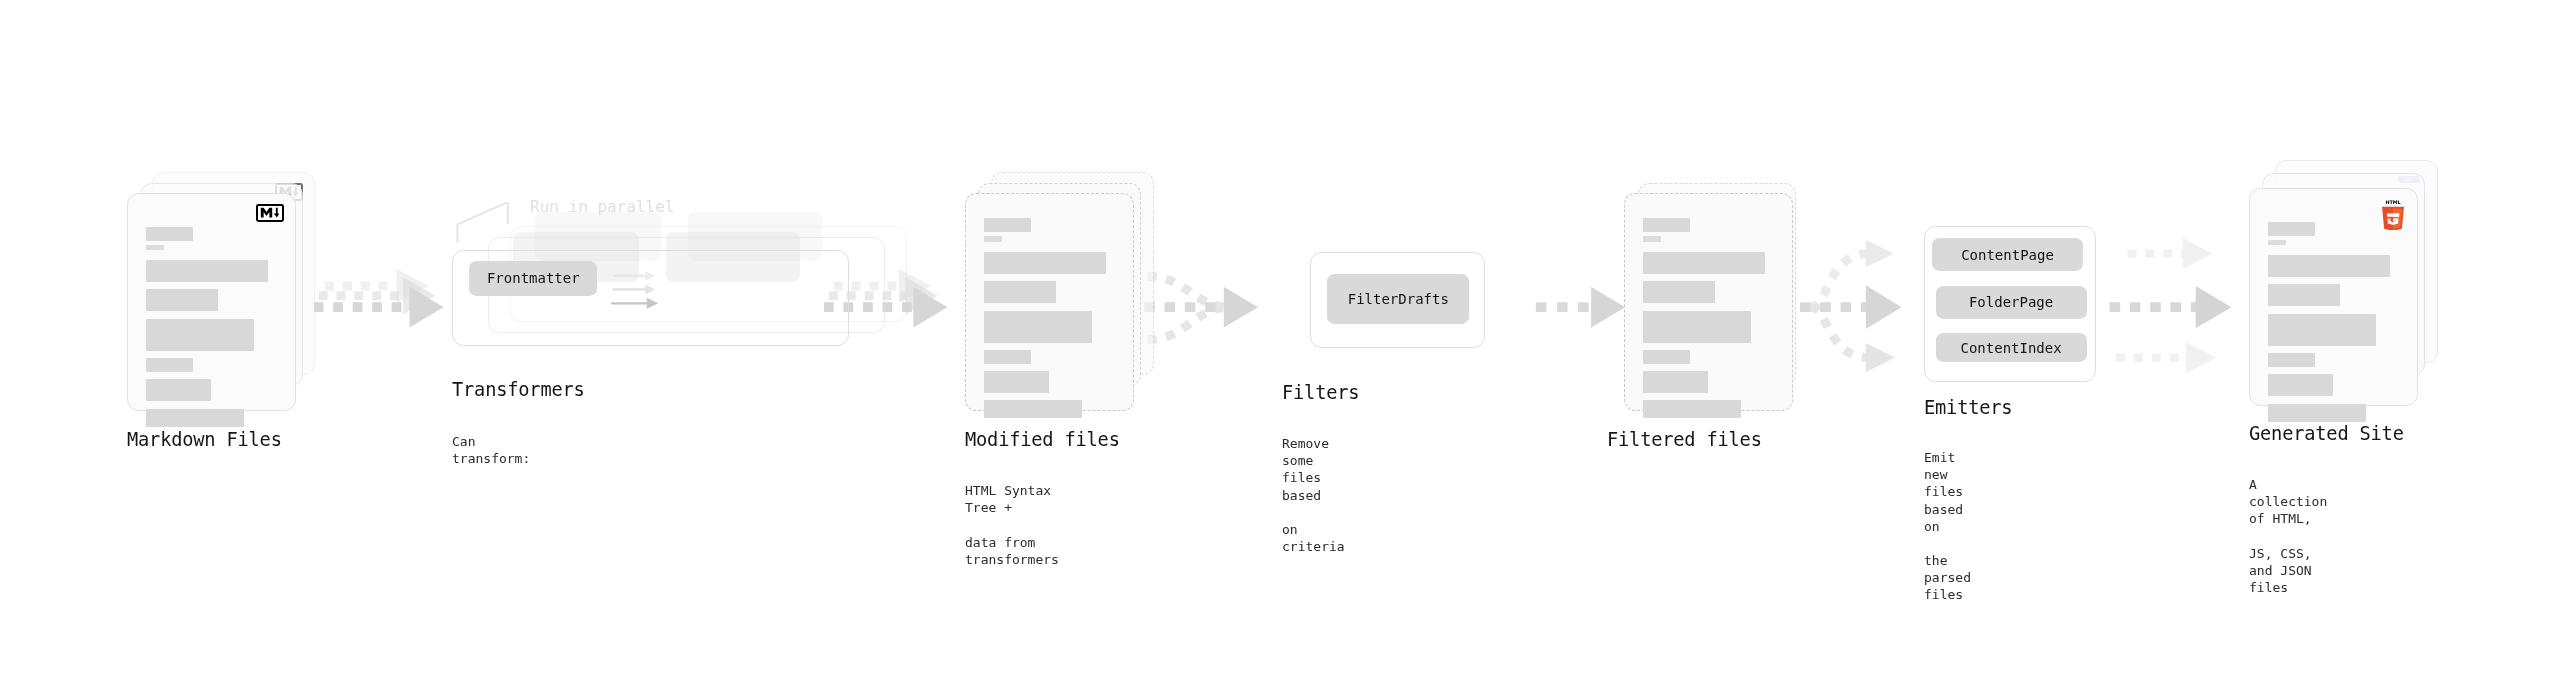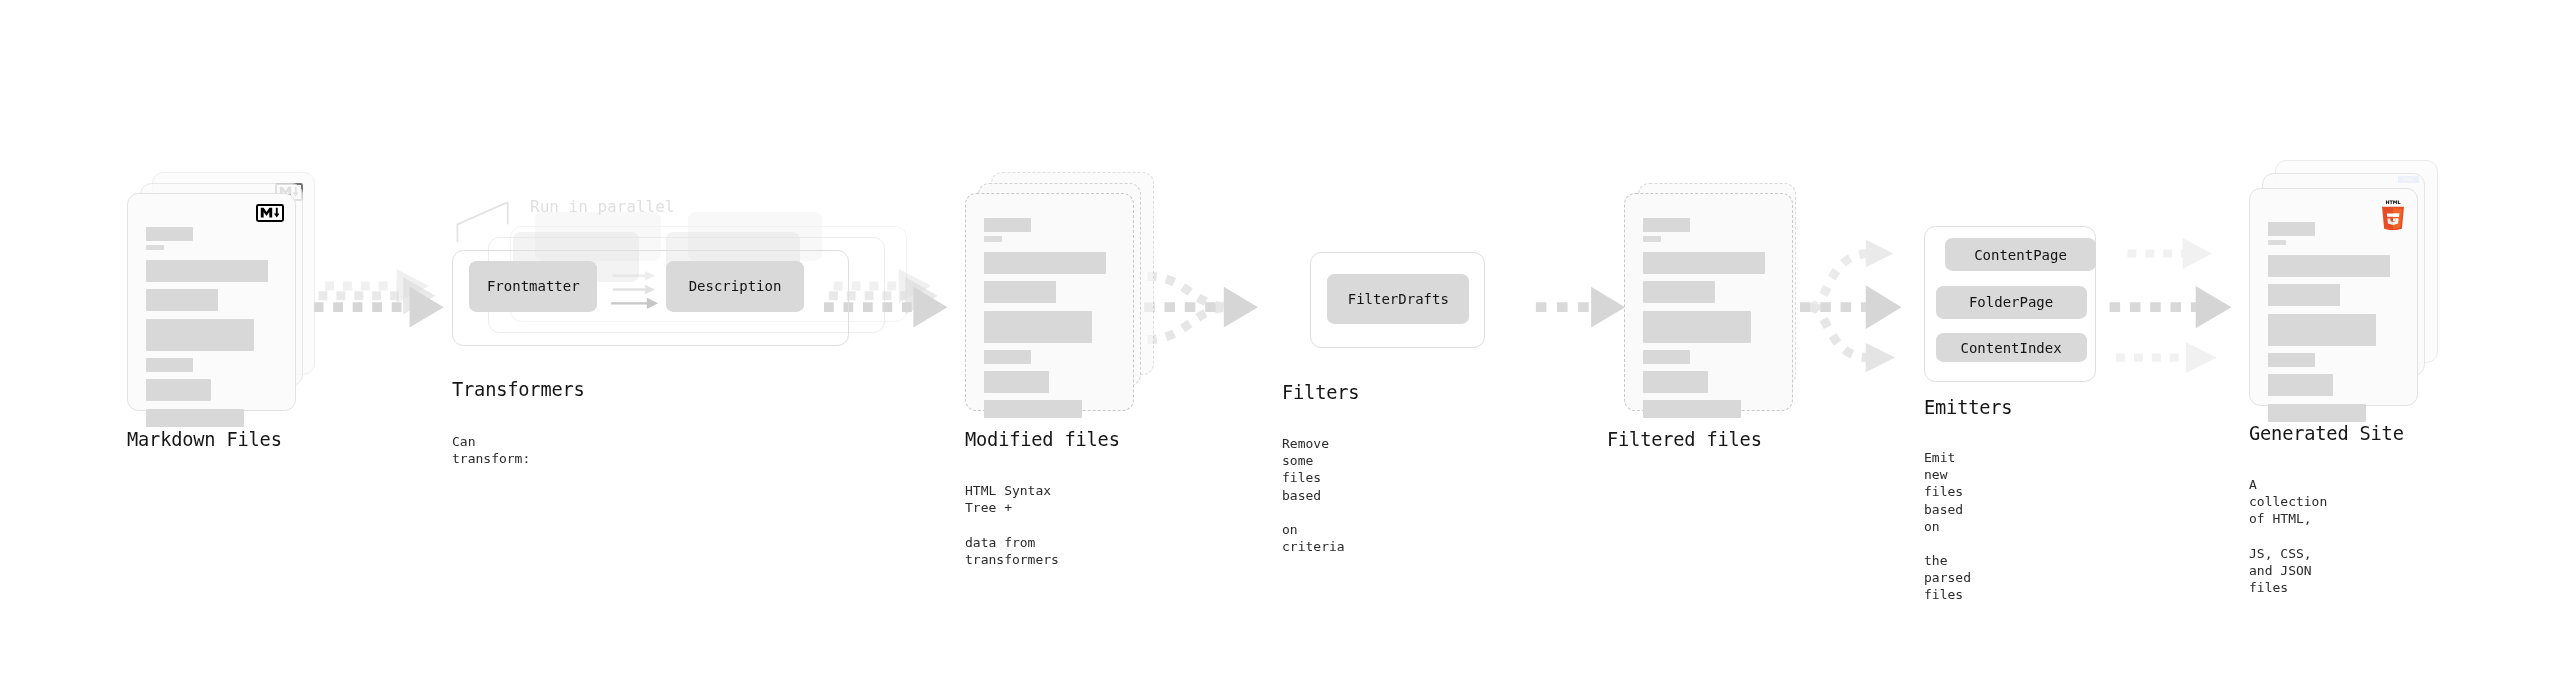--- a/index.html
+++ b/index.html
@@ -308,22 +308,21 @@
         <g opacity="0.6">
           <line x1="2" y1="34" x2="44" y2="34" stroke="#cfcfcf" stroke-width="3"></line>
           <polygon points="42,28 54,34 42,40" fill="#cfcfcf"></polygon>
         </g>
         <g opacity="1">
           <line x1="0" y1="51" x2="46" y2="51" stroke="#c6c6c6" stroke-width="3"></line>
           <polygon points="44,44 58,51 44,58" fill="#c6c6c6"></polygon>
         </g>
       </svg>
 
-      <div class="chip" style="left:16.3px; top:9.8px; width:128px; height:51px;">Frontmatter</div>
-      <div class="chip" style="left:213px; top:9.8px; width:138px; height:51px;">Description</div>
+      <div class="chip" style="left:16.3px; top:9.8px; width:128px; height:35px;">Frontmatter</div>
     </div>
 
     <div class="node-title" style="left:452px; top:379px;">Transformers</div>
 
     <div class="node-desc" style="left:452px; top:416px;">
       <div>Can transform:</div>
     </div>
   </div>
 
   <div class="node">
@@ -377,21 +376,21 @@
         <div class="bar b-p5"></div>
         <div class="bar b-p6"></div>
       </div>
     </div>
 
     <div class="node-title" style="left:1607px; top:429px;">Filtered files</div>
   </div>
 
   <div class="node">
     <div class="group-box solid-white" style="left:1924px; top:226px; width:172px; height:156px;">
-      <div class="chip" style="left:20px; top:11.4px; width:151px; height:32.5px;">ContentPage</div>
+      <div class="chip" style="left:7px; top:11.4px; width:151px; height:32.5px;">ContentPage</div>
       <div class="chip" style="left:10.6px; top:59px; width:151px; height:32.5px;">FolderPage</div>
       <div class="chip" style="left:10.6px; top:106px; width:151px; height:29px;">ContentIndex</div>
     </div>
 
     <div class="node-title" style="left:1924px; top:397px;">Emitters</div>
     <div class="node-desc" style="left:1924px; top:432px;">
       <div>Emit new files based on</div>
       <div>the parsed files</div>
     </div>
   </div>

